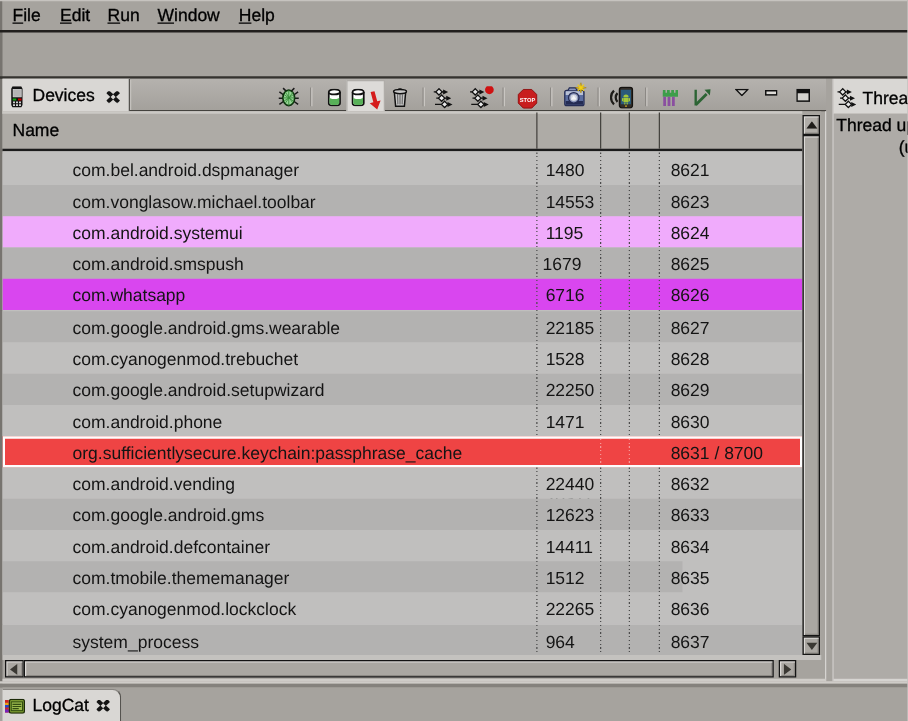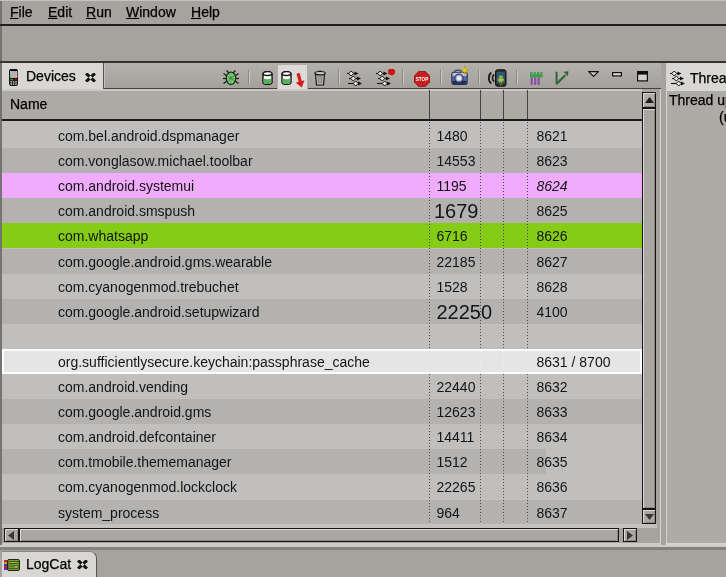--- a/index.html
+++ b/index.html
@@ -219,48 +219,53 @@
         <span style="position:absolute;left:534.5px;top:1px;line-height:25.1px;font-size:14px;color:#141414;white-space:nowrap;">8621</span>
       </div>
       <div style="position:absolute;left:0;top:27.1px;width:640px;height:25.1px;background:#b3b2b1;">
         <span style="position:absolute;left:56px;top:1px;line-height:25.1px;font-size:14px;color:#141414;white-space:nowrap;">com.vonglasow.michael.toolbar</span>
         <span style="position:absolute;left:434.5px;top:1px;line-height:25.1px;font-size:14px;color:#141414;">14553</span>
         <span style="position:absolute;left:534.5px;top:1px;line-height:25.1px;font-size:14px;color:#141414;white-space:nowrap;">8623</span>
       </div>
       <div style="position:absolute;left:0;top:52.2px;width:640px;height:25.1px;background:#f0abfc;">
         <span style="position:absolute;left:56px;top:1px;line-height:25.1px;font-size:14px;color:#141414;white-space:nowrap;">com.android.systemui</span>
         <span style="position:absolute;left:434.5px;top:1px;line-height:25.1px;font-size:14px;color:#141414;">1195</span>
-        <span style="position:absolute;left:534.5px;top:1px;line-height:25.1px;font-size:14px;color:#141414;white-space:nowrap;font-style:italic;">8624</span>
+        <span style="position:absolute;left:534.5px;top:1px;line-height:25.1px;font-size:14px;color:#141414;white-space:nowrap;">8624</span>
       </div>
       <div style="position:absolute;left:0;top:77.3px;width:640px;height:25.1px;background:#b3b2b1;">
         <span style="position:absolute;left:56px;top:1px;line-height:25.1px;font-size:14px;color:#141414;white-space:nowrap;">com.android.smspush</span>
-        <span style="position:absolute;left:432px;top:1px;line-height:25.1px;font-size:20px;color:#141414;">1679</span>
+        <span style="position:absolute;left:432px;top:1px;line-height:25.1px;font-size:14px;color:#141414;">1679</span>
         <span style="position:absolute;left:534.5px;top:1px;line-height:25.1px;font-size:14px;color:#141414;white-space:nowrap;">8625</span>
       </div>
-      <div style="position:absolute;left:0;top:102.4px;width:640px;height:25.1px;background:#84cc16;">
+      <div style="position:absolute;left:0;top:102.4px;width:640px;height:25.1px;background:#d946ef;">
         <span style="position:absolute;left:56px;top:1px;line-height:25.1px;font-size:14px;color:#141414;white-space:nowrap;">com.whatsapp</span>
         <span style="position:absolute;left:434.5px;top:1px;line-height:25.1px;font-size:14px;color:#141414;">6716</span>
         <span style="position:absolute;left:534.5px;top:1px;line-height:25.1px;font-size:14px;color:#141414;white-space:nowrap;">8626</span>
       </div>
       <div style="position:absolute;left:0;top:127.5px;width:640px;height:25.1px;background:#b3b2b1;">
         <span style="position:absolute;left:56px;top:1px;line-height:25.1px;font-size:14px;color:#141414;white-space:nowrap;">com.google.android.gms.wearable</span>
         <span style="position:absolute;left:434.5px;top:1px;line-height:25.1px;font-size:14px;color:#141414;">22185</span>
         <span style="position:absolute;left:534.5px;top:1px;line-height:25.1px;font-size:14px;color:#141414;white-space:nowrap;">8627</span>
       </div>
       <div style="position:absolute;left:0;top:152.6px;width:640px;height:25.1px;background:#c0bfbe;">
         <span style="position:absolute;left:56px;top:1px;line-height:25.1px;font-size:14px;color:#141414;white-space:nowrap;">com.cyanogenmod.trebuchet</span>
         <span style="position:absolute;left:434.5px;top:1px;line-height:25.1px;font-size:14px;color:#141414;">1528</span>
         <span style="position:absolute;left:534.5px;top:1px;line-height:25.1px;font-size:14px;color:#141414;white-space:nowrap;">8628</span>
       </div>
       <div style="position:absolute;left:0;top:177.7px;width:640px;height:25.1px;background:#b3b2b1;">
         <span style="position:absolute;left:56px;top:1px;line-height:25.1px;font-size:14px;color:#141414;white-space:nowrap;">com.google.android.setupwizard</span>
-        <span style="position:absolute;left:434.5px;top:1px;line-height:25.1px;font-size:20px;color:#141414;">22250</span>
-        <span style="position:absolute;left:534.5px;top:1px;line-height:25.1px;font-size:14px;color:#141414;white-space:nowrap;">4100</span>
-      </div>
-      <div style="position:absolute;left:0;top:227.9px;width:640px;height:25.1px;background:#e5e5e5;box-shadow:inset 0 0 0 2px #fdfdfd;">
+        <span style="position:absolute;left:434.5px;top:1px;line-height:25.1px;font-size:14px;color:#141414;">22250</span>
+        <span style="position:absolute;left:534.5px;top:1px;line-height:25.1px;font-size:14px;color:#141414;white-space:nowrap;">8629</span>
+      </div>
+      <div style="position:absolute;left:0;top:202.8px;width:640px;height:25.1px;background:#c0bfbe;">
+        <span style="position:absolute;left:56px;top:1px;line-height:25.1px;font-size:14px;color:#141414;white-space:nowrap;">com.android.phone</span>
+        <span style="position:absolute;left:434.5px;top:1px;line-height:25.1px;font-size:14px;color:#141414;">1471</span>
+        <span style="position:absolute;left:534.5px;top:1px;line-height:25.1px;font-size:14px;color:#141414;white-space:nowrap;">8630</span>
+      </div>
+      <div style="position:absolute;left:0;top:227.9px;width:640px;height:25.1px;background:#ef4444;box-shadow:inset 0 0 0 2px #fdfdfd;">
         <span style="position:absolute;left:56px;top:1px;line-height:25.1px;font-size:14px;color:#141414;white-space:nowrap;">org.sufficientlysecure.keychain:passphrase_cache</span>
         <span style="position:absolute;left:434.5px;top:1px;line-height:25.1px;font-size:14px;color:#141414;margin-top:36px;">20311</span>
         <span style="position:absolute;left:534.5px;top:1px;line-height:25.1px;font-size:14px;color:#141414;white-space:nowrap;">8631 / 8700</span>
       </div>
       <div style="position:absolute;left:0;top:253.0px;width:640px;height:25.1px;background:#c0bfbe;">
         <span style="position:absolute;left:56px;top:1px;line-height:25.1px;font-size:14px;color:#141414;white-space:nowrap;">com.android.vending</span>
         <span style="position:absolute;left:434.5px;top:1px;line-height:25.1px;font-size:14px;color:#141414;">22440</span>
         <span style="position:absolute;left:534.5px;top:1px;line-height:25.1px;font-size:14px;color:#141414;white-space:nowrap;">8632</span>
       </div>
       <div style="position:absolute;left:0;top:278.1px;width:640px;height:25.1px;background:#b3b2b1;padding-left:32px;">

